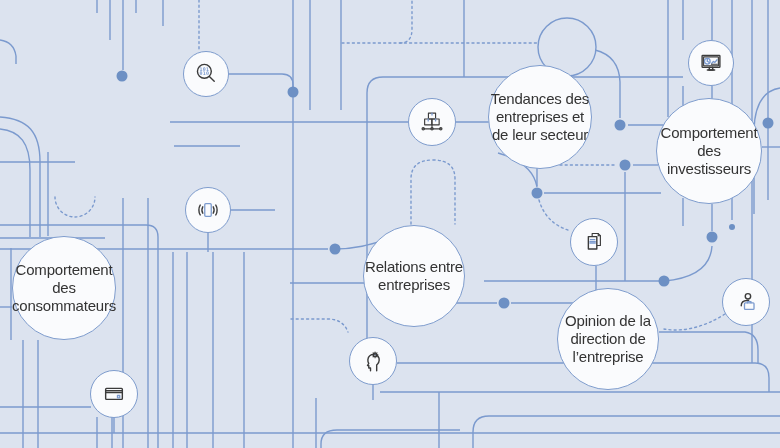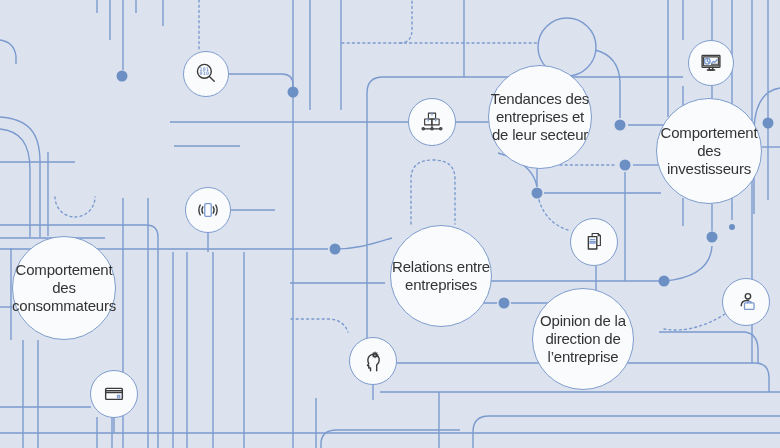--- a/index.html
+++ b/index.html
@@ -148,25 +148,25 @@
   </div>
   <div class="node" style="left:656px;top:98px;width:106px;height:106px">
     <span class="lbl">Comportement
 des investisseurs</span>
   </div>
   <div class="node" style="left:12px;top:236px;width:104px;height:104px">
     <span class="lbl">Comportement
 des
 consommateurs</span>
   </div>
-  <div class="node" style="left:390px;top:225px;width:102px;height:102px">
+  <div class="node" style="left:363px;top:225px;width:102px;height:102px">
     <span class="lbl">Relations entre
 entreprises</span>
   </div>
-  <div class="node" style="left:532px;top:288px;width:102px;height:102px">
+  <div class="node" style="left:557px;top:288px;width:102px;height:102px">
     <span class="lbl">Opinion de la
 direction de
 l’entreprise</span>
   </div>
 
   <div class="node" style="left:183px;top:51px;width:46px;height:46px">
     <svg width="26" height="26" viewBox="0 0 24 24">
       <circle class="sd" cx="10.5" cy="9.5" r="6.4"></circle>
       <line class="sd" x1="15.1" y1="14.3" x2="19.6" y2="18.8" stroke-width="1.6"></line>
       <text class="ft" x="10.5" y="8.8" text-anchor="middle">101</text>

